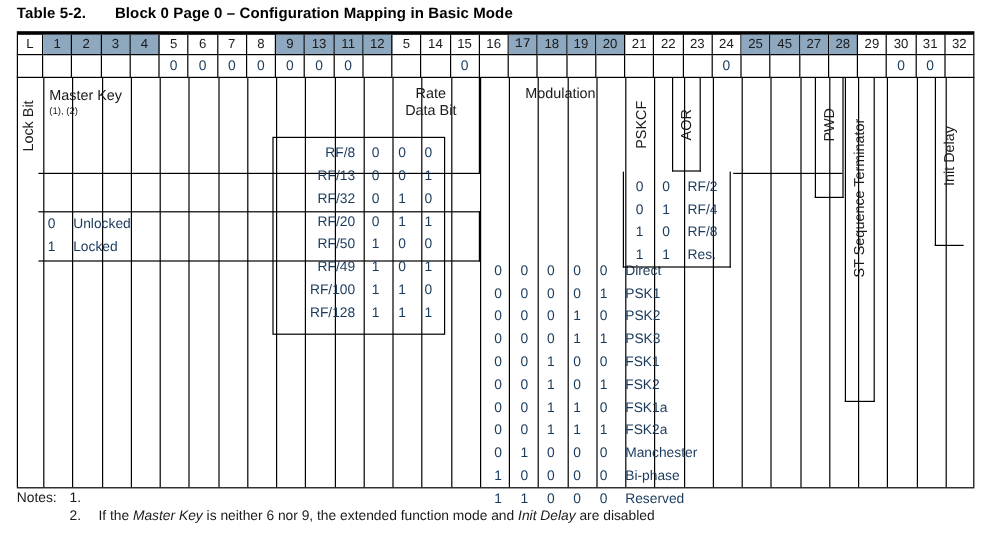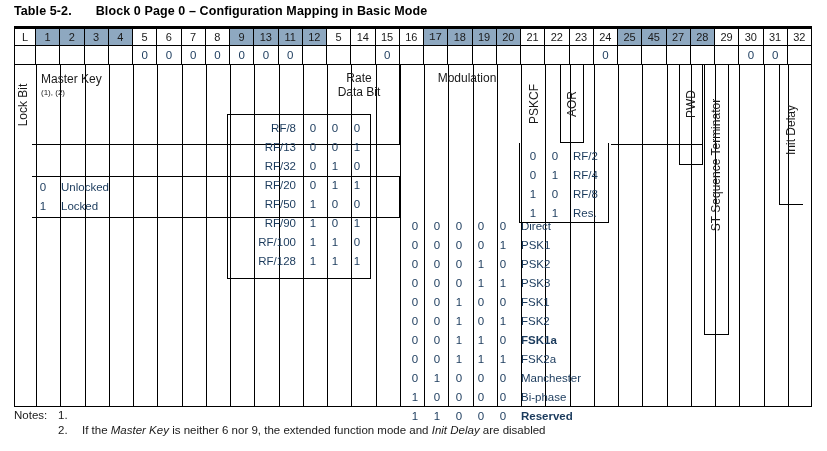--- a/index.html
+++ b/index.html
@@ -363,21 +363,21 @@
         <div class="bit" style="width: 22px; flex: 0 0 22px;">1</div>
         <div class="bit" style="width: 22px; flex: 0 0 22px;">1</div>
       </div>
       <div class="vrow">
         <div class="name-left" style="width: 66px; flex: 0 0 66px;">RF/50</div>
         <div class="bit" style="width: 22px; flex: 0 0 22px;">1</div>
         <div class="bit" style="width: 22px; flex: 0 0 22px;">0</div>
         <div class="bit" style="width: 22px; flex: 0 0 22px;">0</div>
       </div>
       <div class="vrow">
-        <div class="name-left" style="width: 66px; flex: 0 0 66px;">RF/90</div>
+        <div class="name-left" style="width: 66px; flex: 0 0 66px;">RF/49</div>
         <div class="bit" style="width: 22px; flex: 0 0 22px;">1</div>
         <div class="bit" style="width: 22px; flex: 0 0 22px;">0</div>
         <div class="bit" style="width: 22px; flex: 0 0 22px;">1</div>
       </div>
       <div class="vrow">
         <div class="name-left" style="width: 66px; flex: 0 0 66px;">RF/100</div>
         <div class="bit" style="width: 22px; flex: 0 0 22px;">1</div>
         <div class="bit" style="width: 22px; flex: 0 0 22px;">1</div>
         <div class="bit" style="width: 22px; flex: 0 0 22px;">0</div>
       </div>
@@ -439,21 +439,21 @@
         <div class="bit" style="width: 22px; flex: 0 0 22px;">0</div>
         <div class="bit" style="width: 22px; flex: 0 0 22px;">1</div>
         <div class="name-right" style="width: 90px; flex: 0 0 90px;">FSK2</div>
       </div>
       <div class="vrow">
         <div class="bit" style="width: 22px; flex: 0 0 22px;">0</div>
         <div class="bit" style="width: 22px; flex: 0 0 22px;">0</div>
         <div class="bit" style="width: 22px; flex: 0 0 22px;">1</div>
         <div class="bit" style="width: 22px; flex: 0 0 22px;">1</div>
         <div class="bit" style="width: 22px; flex: 0 0 22px;">0</div>
-        <div class="name-right" style="width: 90px; flex: 0 0 90px; font-weight: bold;">FSK1a</div>
+        <div class="name-right" style="width: 90px; flex: 0 0 90px;">FSK1a</div>
       </div>
       <div class="vrow">
         <div class="bit" style="width: 22px; flex: 0 0 22px;">0</div>
         <div class="bit" style="width: 22px; flex: 0 0 22px;">0</div>
         <div class="bit" style="width: 22px; flex: 0 0 22px;">1</div>
         <div class="bit" style="width: 22px; flex: 0 0 22px;">1</div>
         <div class="bit" style="width: 22px; flex: 0 0 22px;">1</div>
         <div class="name-right" style="width: 90px; flex: 0 0 90px;">FSK2a</div>
       </div>
       <div class="vrow">
@@ -471,21 +471,21 @@
         <div class="bit" style="width: 22px; flex: 0 0 22px;">0</div>
         <div class="bit" style="width: 22px; flex: 0 0 22px;">0</div>
         <div class="name-right" style="width: 90px; flex: 0 0 90px;">Bi-phase</div>
       </div>
       <div class="vrow">
         <div class="bit" style="width: 22px; flex: 0 0 22px;">1</div>
         <div class="bit" style="width: 22px; flex: 0 0 22px;">1</div>
         <div class="bit" style="width: 22px; flex: 0 0 22px;">0</div>
         <div class="bit" style="width: 22px; flex: 0 0 22px;">0</div>
         <div class="bit" style="width: 22px; flex: 0 0 22px;">0</div>
-        <div class="name-right" style="width: 90px; flex: 0 0 90px; font-weight: bold;">Reserved</div>
+        <div class="name-right" style="width: 90px; flex: 0 0 90px;">Reserved</div>
       </div>
     </div>
 
   <div class="vcap" id="pskcf-cap" style="left:505px; top:39px; width:30px; height:78px;">
     <span>PSKCF</span>
   </div>
 
   <div class="vcap" id="aor-cap" style="left:546px; top:39px; width:24px; height:78px;">
     <span>AOR</span>
   </div>

